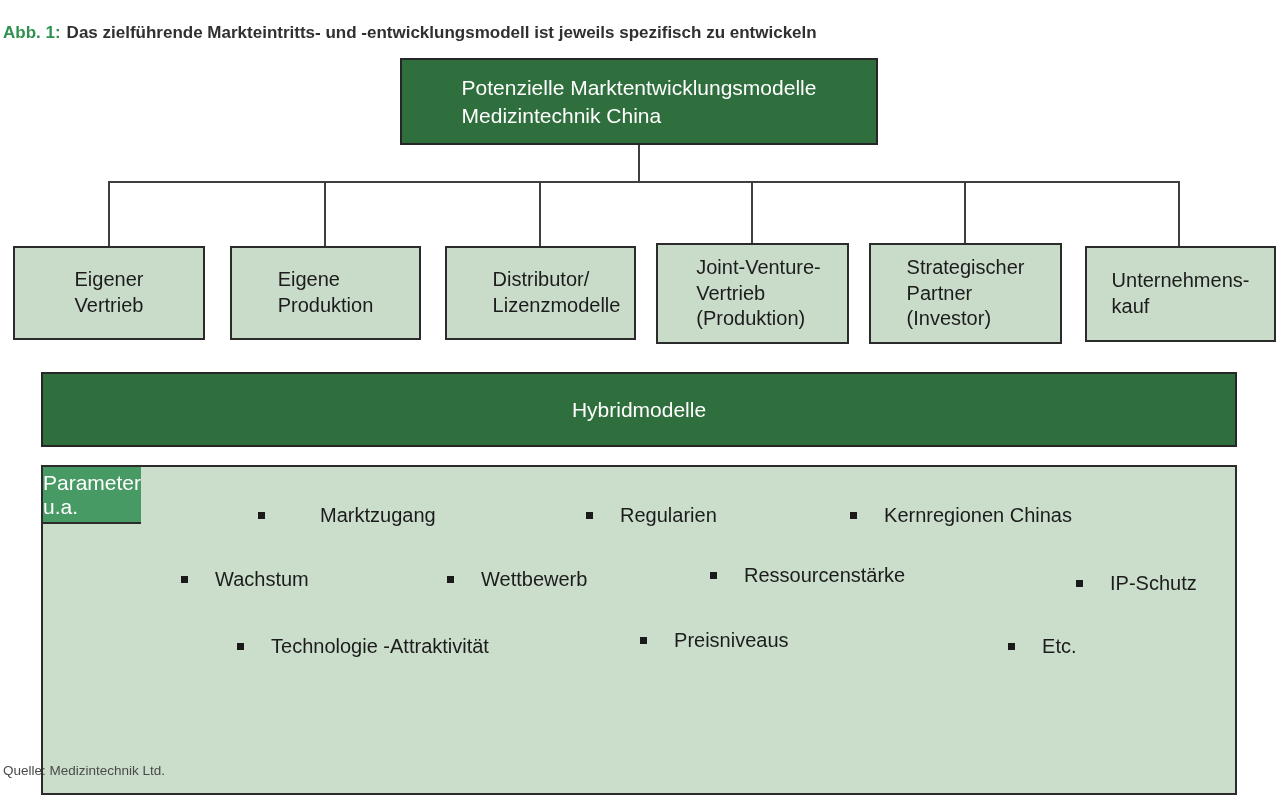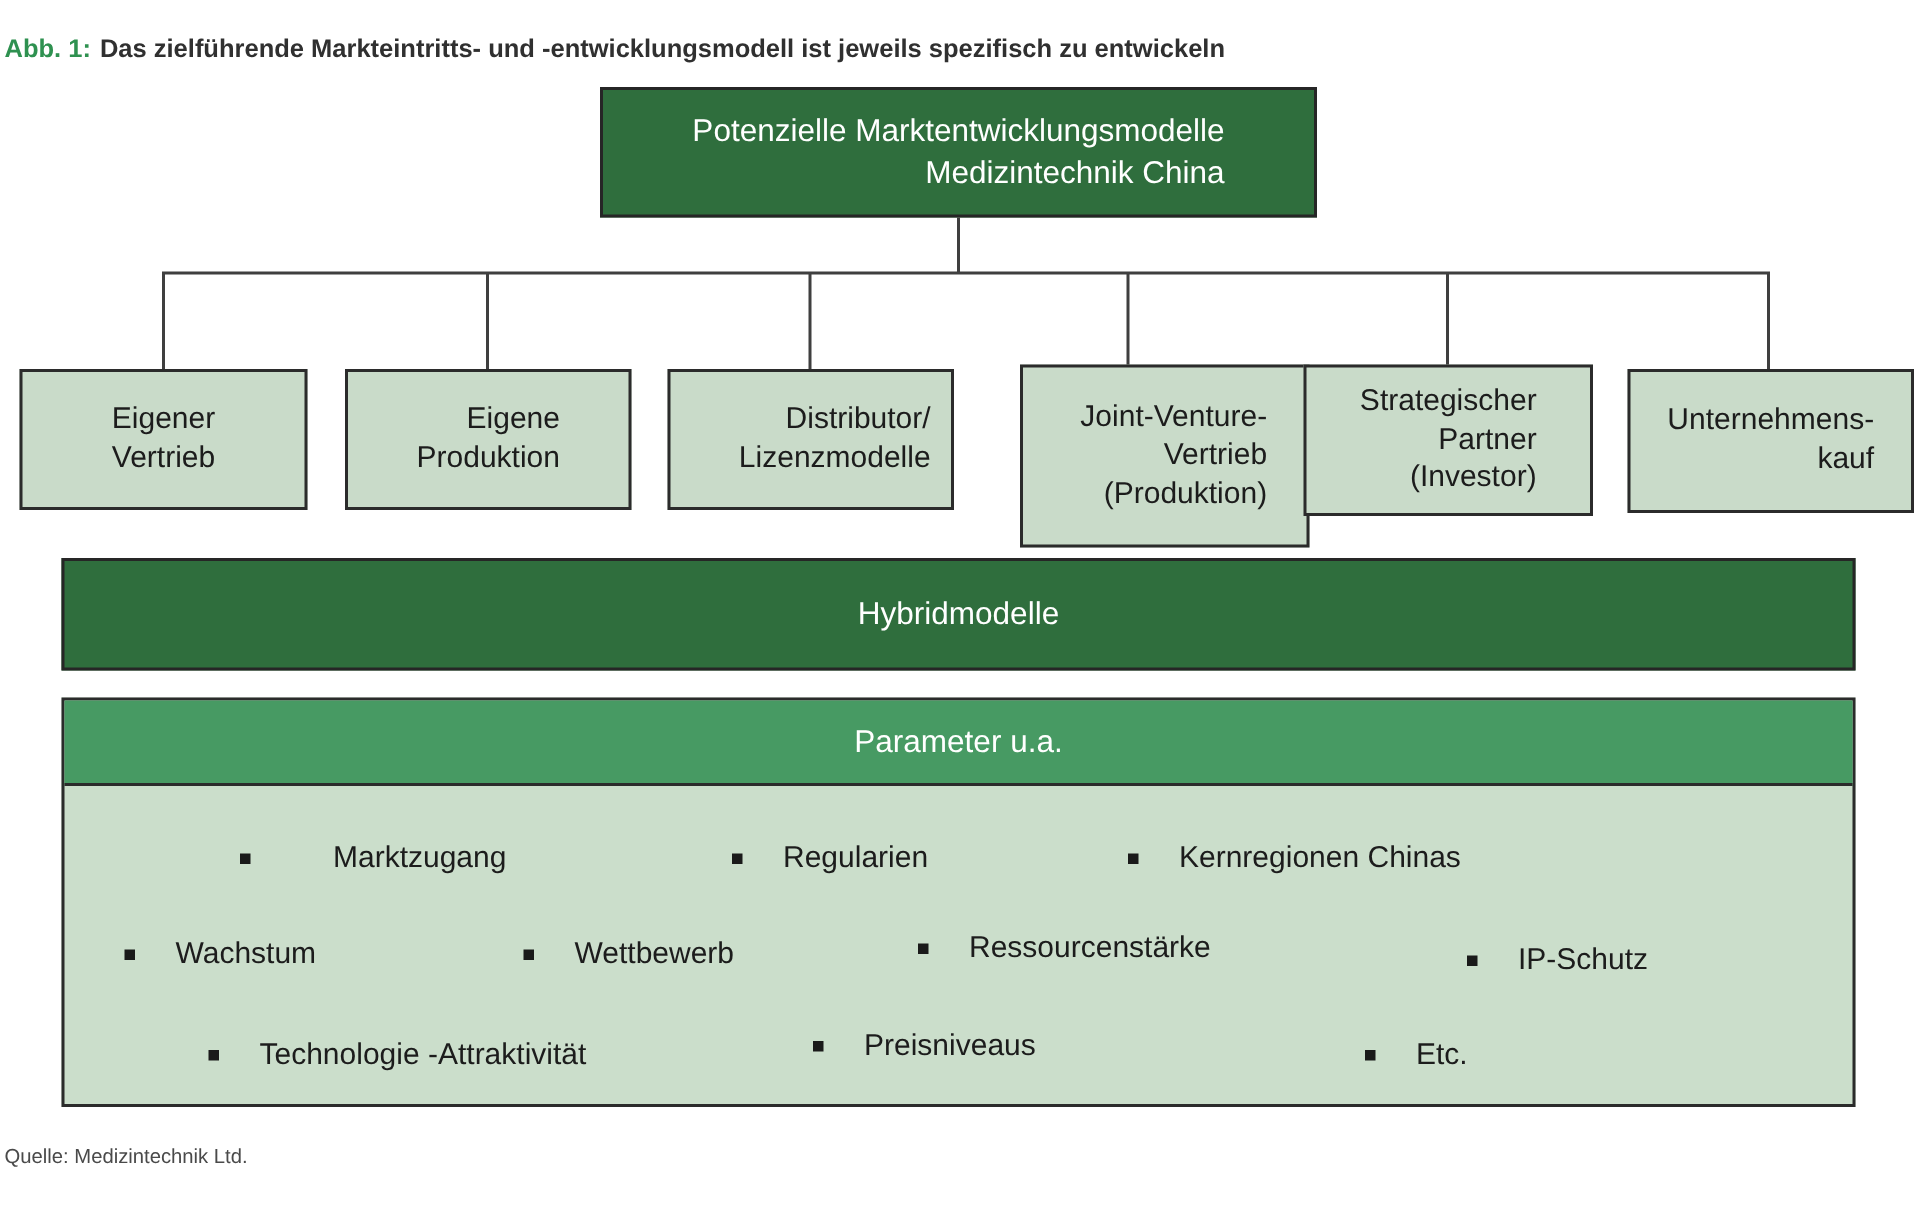--- a/index.html
+++ b/index.html
@@ -12,44 +12,44 @@
   }
   
   .fig-title{
     position:absolute;left:3px;top:10px;width:1280px;
     font-size:17px;font-weight:700;color:#303030;line-height:1.25;margin-top:12px;
   }
   .fig-title .abb{color:#2e9150;margin-right:6px;}
   
   .box{
     position:absolute;box-sizing:border-box;
-    display:flex;align-items:center;justify-content:center;text-align:right;
+    display:flex;align-items:center;justify-content:center;text-align:left;
   }
   .root-box{
     border:2px solid #262626;background:#2f6e3d;color:#ffffff;
     font-size:21px;line-height:1.32;
   }
   .model-box{
     border:2px solid #2b2b2b;background:#c9dbc9;color:#1c1c1c;
     font-size:20px;line-height:1.28;
   }
   .box-label{white-space:pre-line;}
   .bar{
     position:absolute;box-sizing:border-box;border:2px solid #262626;
     display:flex;align-items:center;justify-content:center;
     color:#ffffff;font-size:21px;
   }
   .hybrid-bar{left:41px;top:372px;width:1196px;height:75px;background:#2f6e3d;}
   
   .cline{position:absolute;background:#3f3f3f;}
   
   .param-block{
-    position:absolute;left:41px;top:465px;width:1196px;height:273px;
+    position:absolute;left:41px;top:465px;width:1196px;height:330px;
     box-sizing:border-box;border:2px solid #2b2b2b;background:#cbdecb;
-    display:flex;flex-direction:column;
+    display:flex;flex-direction:row;
   }
   .param-header{
     height:55px;flex:0 0 55px;background:#479a63;color:#ffffff;
     display:flex;align-items:center;justify-content:center;
     font-size:21px;border-bottom:2px solid #2b2b2b;
   }
   .param-body{position:relative;flex:1 1 auto;}
   .param-item{
     position:absolute;height:24px;display:flex;align-items:center;
     color:#1c1c1c;font-size:20px;white-space:nowrap;
@@ -91,21 +91,21 @@
 Vertrieb</span>
   </div>
   <div class="box model-box" style="left:230px;top:246px;width:191px;height:94px;">
     <span class="box-label">Eigene
 Produktion</span>
   </div>
   <div class="box model-box" style="left:445px;top:246px;width:191px;height:94px;padding-left:32px;">
     <span class="box-label">Distributor/
 Lizenzmodelle</span>
   </div>
-  <div class="box model-box" style="left:680px;top:243px;width:193px;height:122px;padding-left:12px;">
+  <div class="box model-box" style="left:656px;top:243px;width:193px;height:101px;padding-left:12px;">
     <span class="box-label">Joint-Venture-
 Vertrieb
 (Produktion)</span>
   </div>
   <div class="box model-box" style="left:869px;top:243px;width:193px;height:101px;">
     <span class="box-label">Strategischer
 Partner
 (Investor)</span>
   </div>
   <div class="box model-box" style="left:1085px;top:246px;width:191px;height:96px;">

